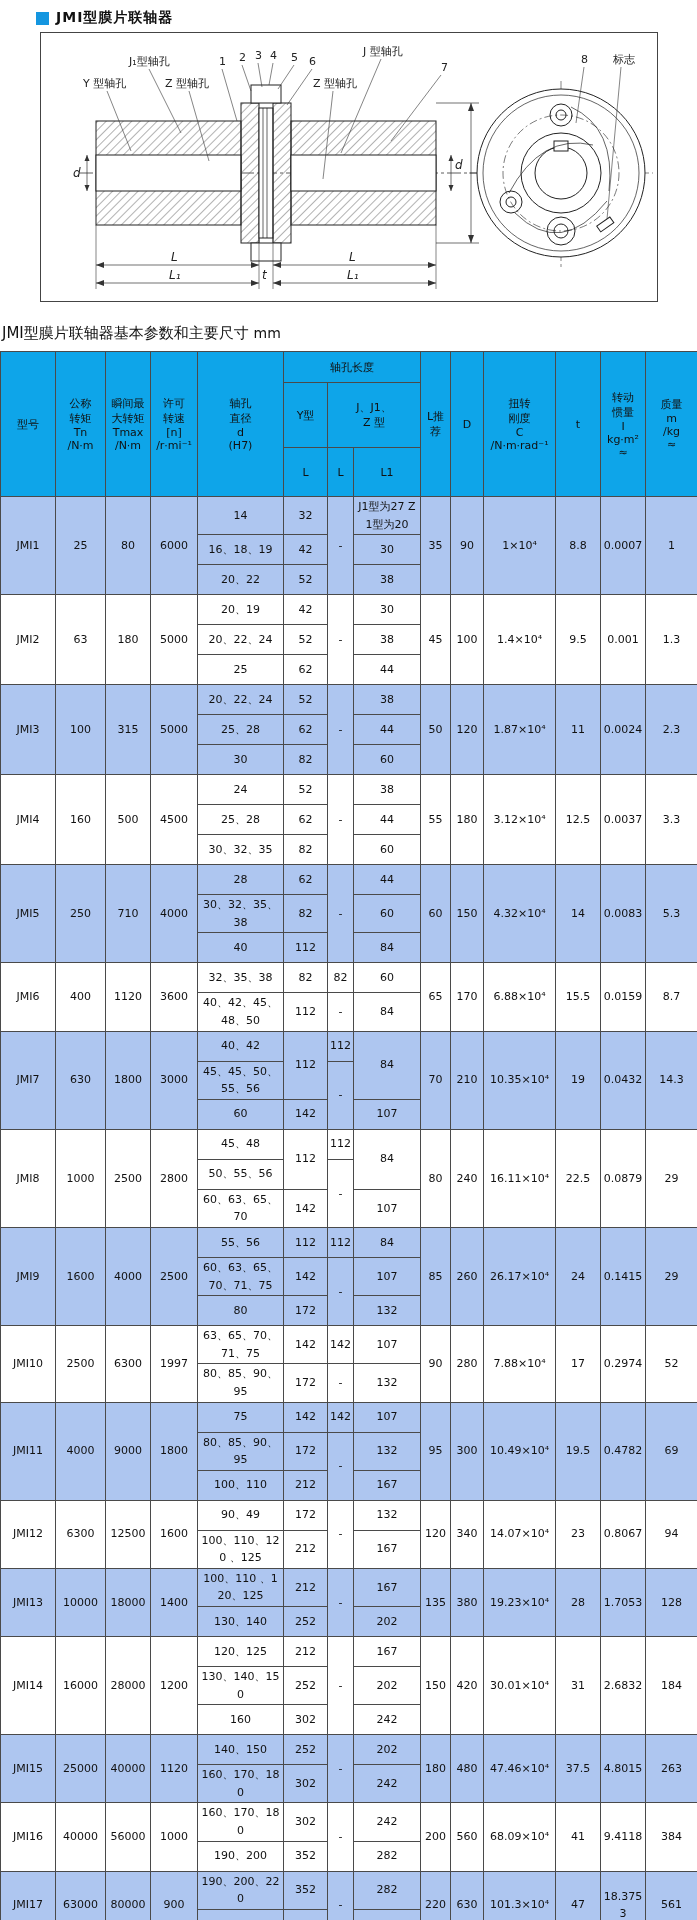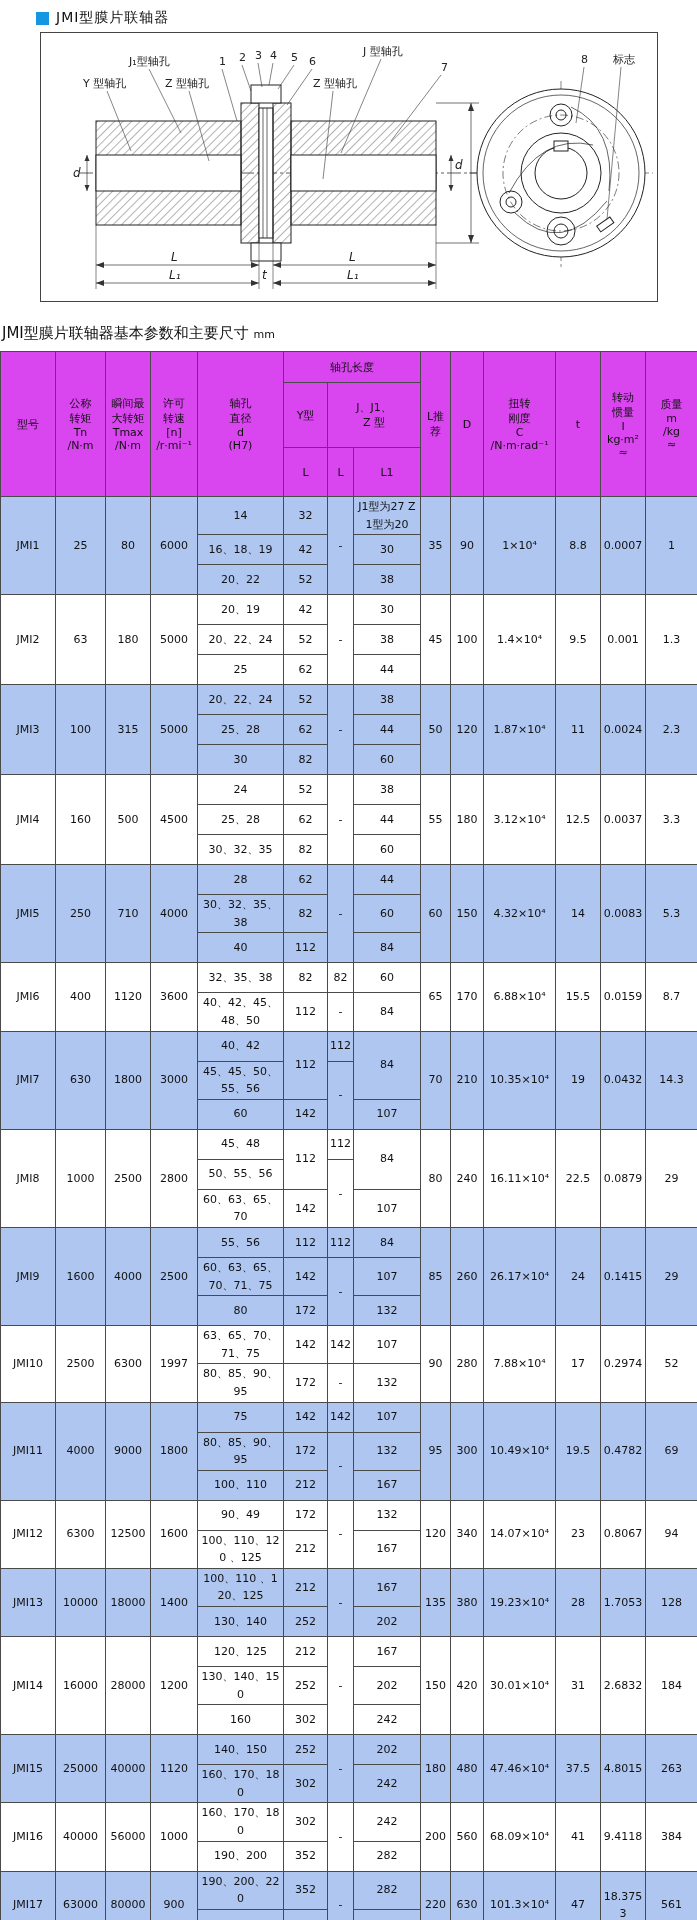--- a/index.html
+++ b/index.html
@@ -1,27 +1,27 @@
 <!DOCTYPE html>
 <html><head>
 <meta charset="utf-8">
 <style>
   html,body{margin:0;padding:0;background:#fff;}
   body{width:697px;font-family:"DejaVu Sans","Liberation Sans",sans-serif;color:#111;}
   .title-bar{display:flex;align-items:center;gap:7px;padding:9px 0 5px 36px;}
   .title-sq{width:13px;height:13px;background:#1496e0;}
-  .title-text{font-size:14px;font-weight:normal;letter-spacing:1px;}
+  .title-text{font-size:14px;font-weight:bold;letter-spacing:1px;}
   .frame{margin-left:40px;width:616px;height:268px;border:1px solid #444;background:#fff;}
   svg text{font-size:11px;fill:#222;}
   svg .dim{font-style:italic;font-size:12px;}
   .caption{font-size:15px;padding:22px 0 8px 2px;}
-  .caption .unit{font-size:11px;}
+  .caption .unit{font-size:14px;}
   table{border-collapse:collapse;width:697px;table-layout:fixed;font-size:11px;}
   th,td{border:1px solid #4a4a4a;text-align:center;vertical-align:middle;padding:1px 2px;white-space:pre-line;word-break:break-all;font-weight:normal;}
-  thead th{background:#d946ef;}
+  thead th{background:#0ea5e9;}
   .hr1 th{height:28px;}
   .hr2 th{height:62px;}
   .hr3 th{height:46px;}
   tbody td{height:27px;line-height:1.6;}
   tr.shade td{background:#aec6f0;}
 </style>
 </head>
 <body>
 
 <div class="title-bar">

